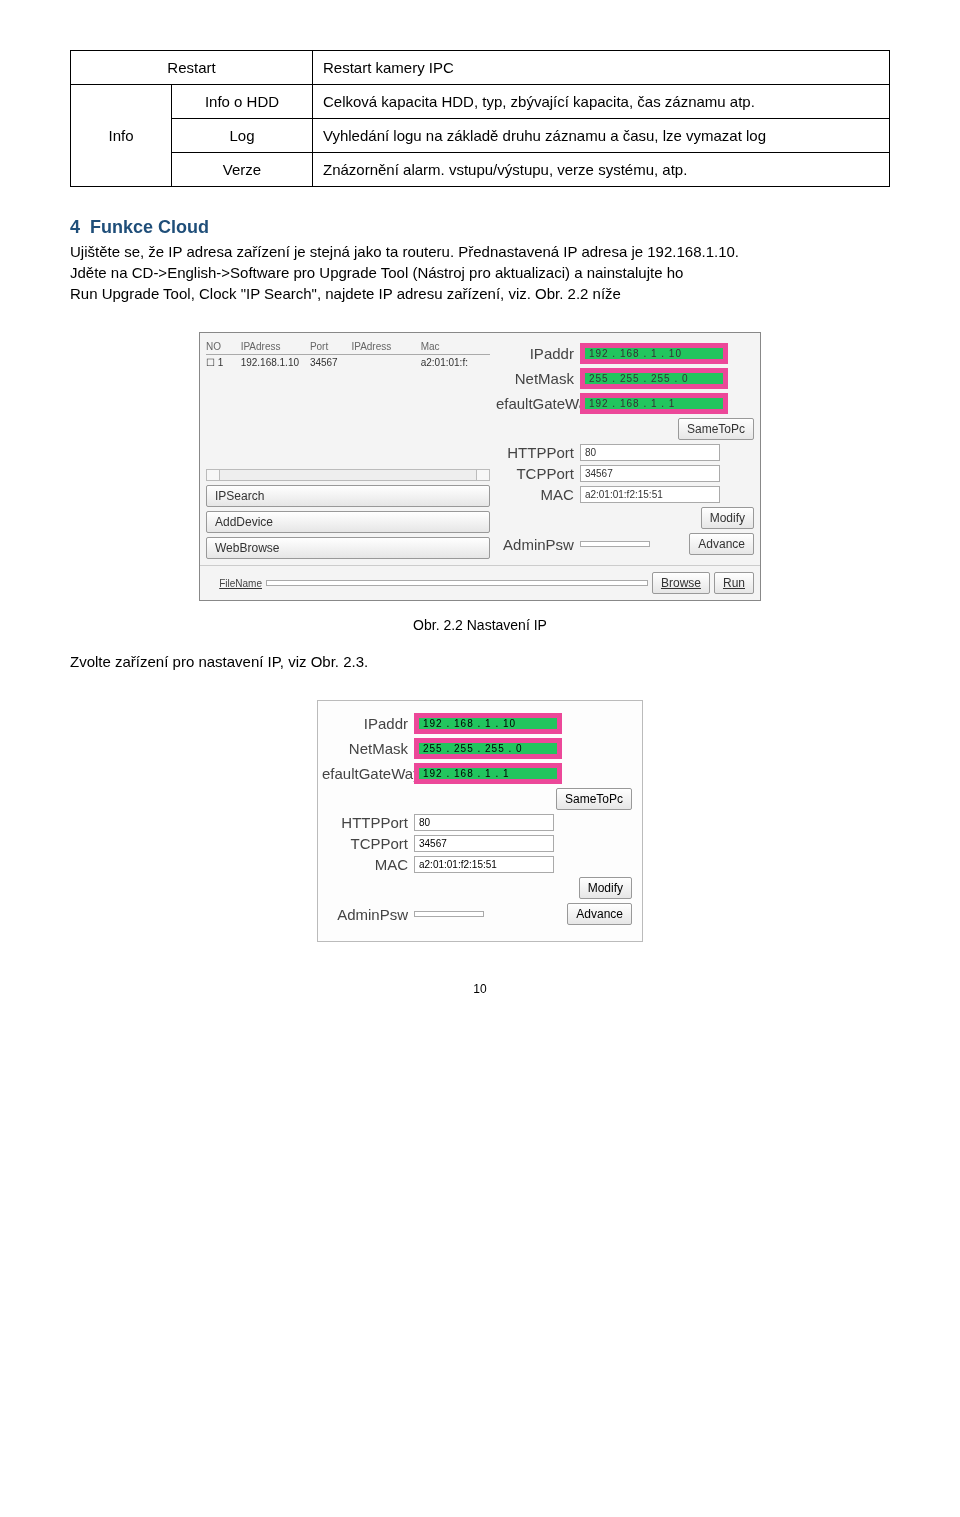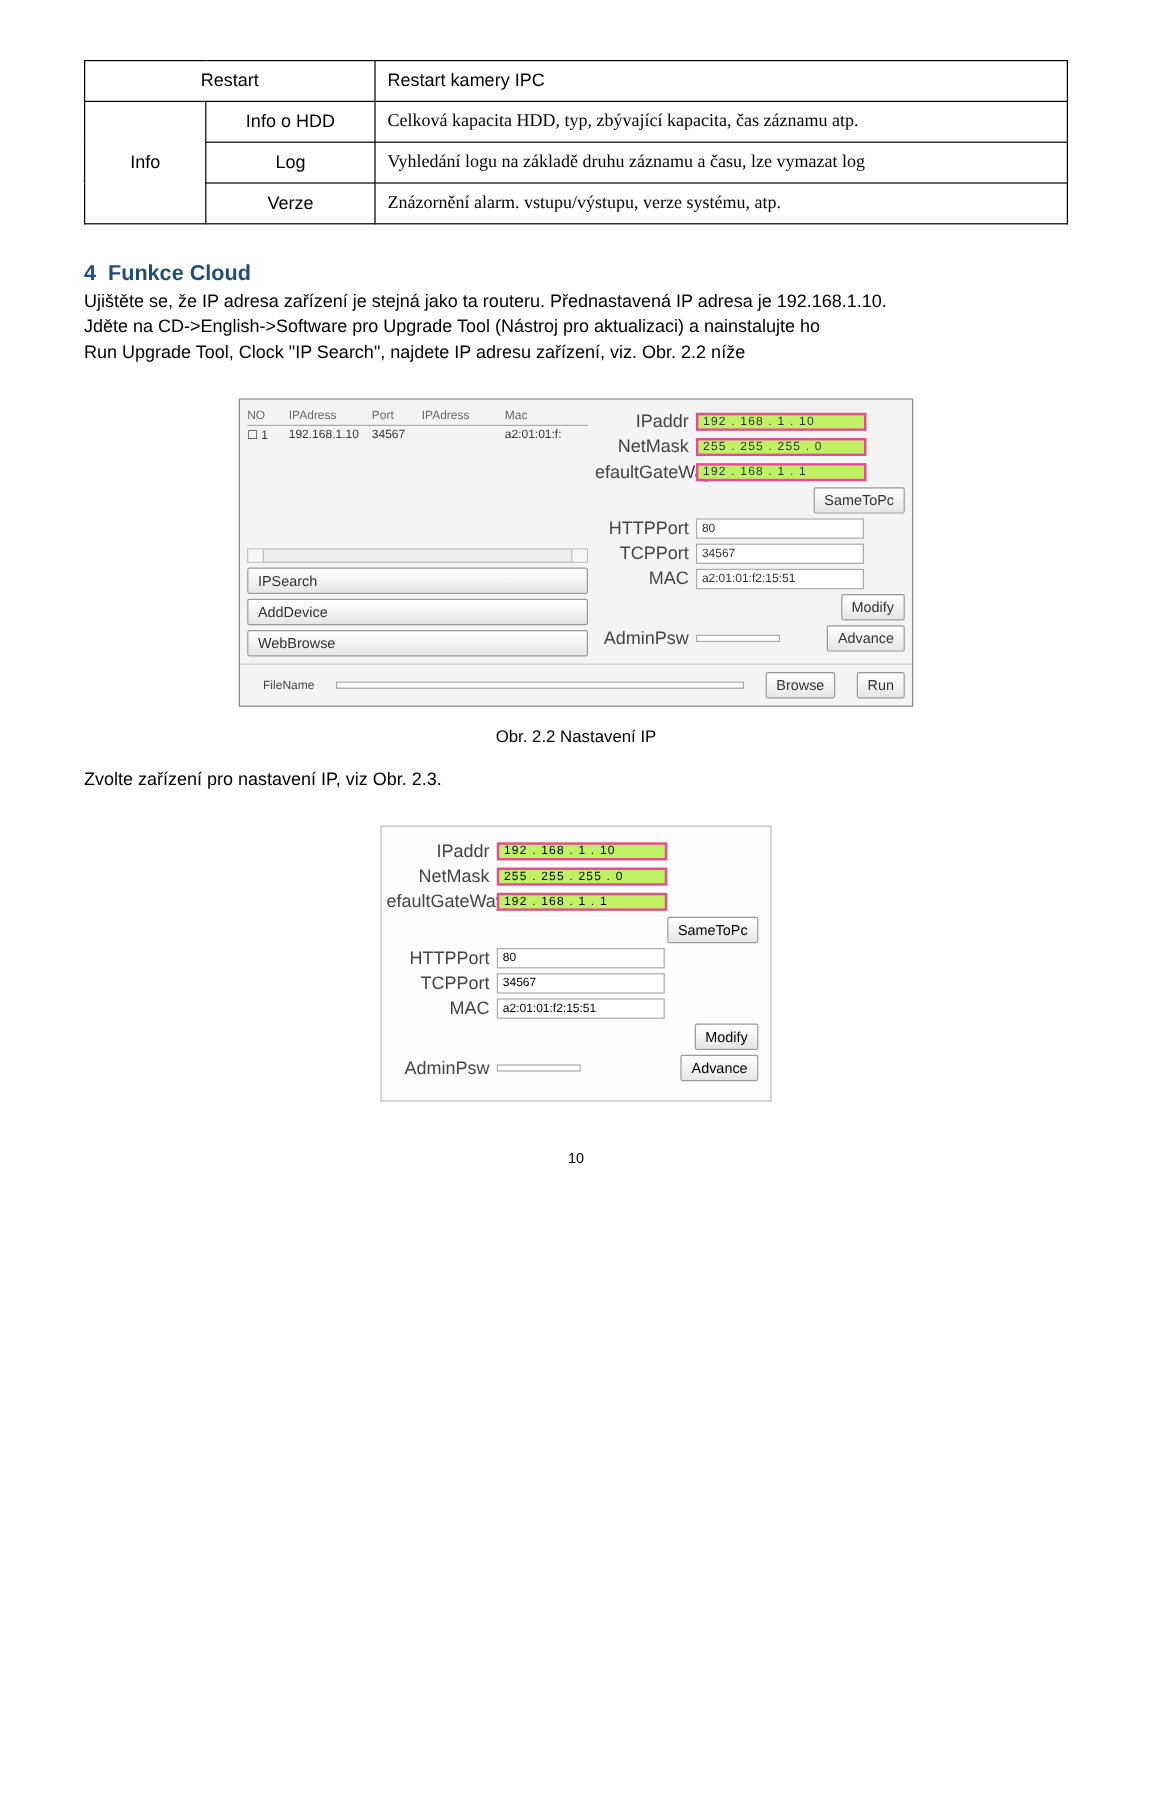--- a/index.html
+++ b/index.html
@@ -21,21 +21,20 @@
     border: 1px solid #000;
     padding: 8px 10px;
     vertical-align: middle;
     text-align: left;
   }
   table.info-table td.centered {
     text-align: center;
   }
   .just {
     text-align: justify;
-    font-family: Liberation Serif, serif;
   }
   h2.section {
     color: #1F4E79;
     font-size: 18px;
     margin: 30px 0 5px 0;
     font-weight: bold;
   }
   h2.section .num { color: #1F4E79; margin-right: 10px; }
   p { margin: 4px 0; }
   .fig-wrap {
@@ -111,41 +110,42 @@
     margin:4px 0;
     gap:6px;
   }
   .formrow .lbl {
     width:78px;
     text-align:right;
     font-size:15px;
     color:#444;
   }
   .ipbox {
-    border:2px solid #ec4899;
-    background:#bef264;
+    border:5px solid #ec4899;
+    background:#22c55e;
     padding:0 4px;
     font-size:10px;
     width:130px;
     letter-spacing:1px;
   }
   .txtbox {
     border:1px solid #aaa;
     background:#fff;
     padding:2px 4px;
     font-size:10px;
     width:130px;
   }
   .formrow .btn { margin-left:auto; }
   .bottom-row {
     display:flex;
     align-items:center;
-    gap:18px;
+    gap:4px;
     padding:6px;
     border-top:1px solid #ccc;
+    text-decoration:underline;
   }
   .bottom-row .lbl {
     font-size:10px;
     color:#444;
     width:56px;
     text-align:right;
   }
   .bottom-row .txtbox { flex:1; width:auto; }
   .caption {
     text-align:center;

